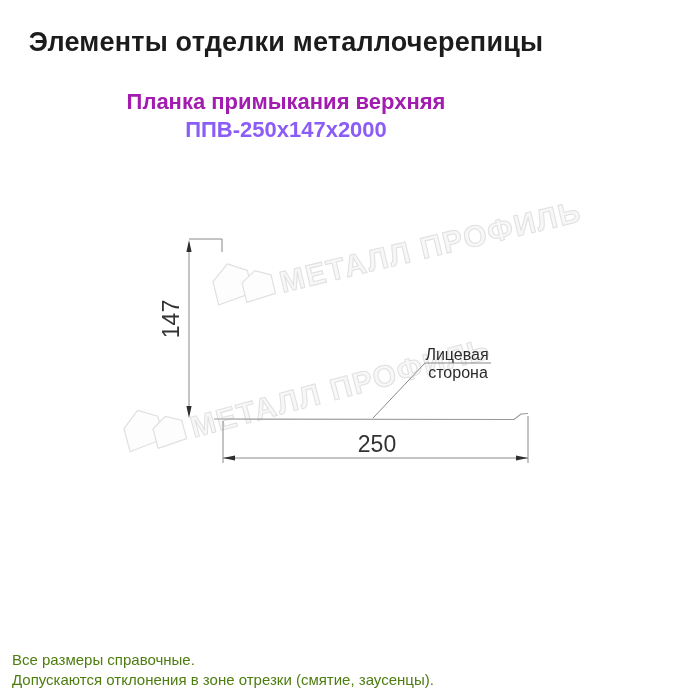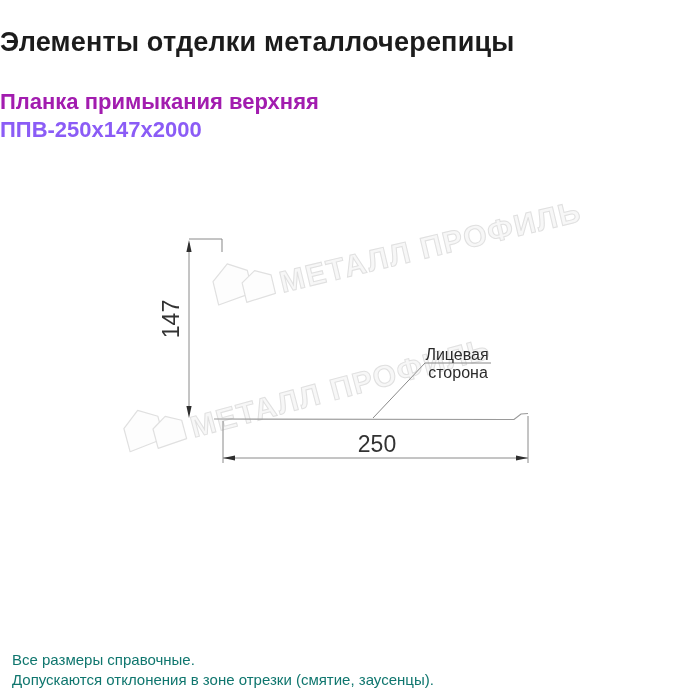--- a/index.html
+++ b/index.html
@@ -4,37 +4,37 @@
 <style>
   html,body{margin:0;padding:0;}
   body{
     width:700px;height:700px;
     background:#ffffff;
     position:relative;
     overflow:hidden;
     font-family:"Liberation Sans", sans-serif;
     color:#1f1f1f;
   }
-  .hdr{position:absolute;left:0;width:572px;text-align:left;}
+  .hdr{position:absolute;left:0;width:572px;text-align:center;}
   .title{top:27px;font-size:27px;font-weight:bold;letter-spacing:.2px;color:#1c1c1c;}
   .sub1{top:89px;font-size:22px;font-weight:bold;color:#a21caf;}
   .sub2{top:117px;font-size:22px;font-weight:bold;color:#8b5cf6;}
   .drawing{position:absolute;left:0;top:0;width:700px;height:700px;}
   .thin{stroke:#8a8a8a;stroke-width:1;fill:none;}
   .profile{stroke:#9a9a9a;stroke-width:1.2;fill:none;}
   .arrow{fill:#2e2e2e;stroke:none;}
   .dimtext{font-family:"Liberation Sans",sans-serif;font-size:23px;fill:#333;}
   .lbltext{font-family:"Liberation Sans",sans-serif;font-size:16px;fill:#2b2b2b;}
   .wm-text{
     font-family:"Liberation Sans",sans-serif;
     font-size:30px;font-weight:bold;letter-spacing:1.5px;
     fill:#f7f7f7;stroke:#e0e0e0;stroke-width:1;
   }
   .wm-house{fill:#fdfdfd;stroke:#e0e0e0;stroke-width:1.2;stroke-linejoin:round;}
-  .footer-line{position:absolute;left:12px;font-size:15px;color:#0f766e;}
+  .footer-line{position:absolute;left:12px;font-size:15px;color:#4d7c0f;}
   .f1{top:651px;}
   .f2{top:671px;}
 </style>
 </head>
 <body>
 
 <div class="hdr title">Элементы отделки металлочерепицы</div>
 <div class="hdr sub1">Планка примыкания верхняя</div>
 <div class="hdr sub2">ППВ-250х147х2000</div>
 

